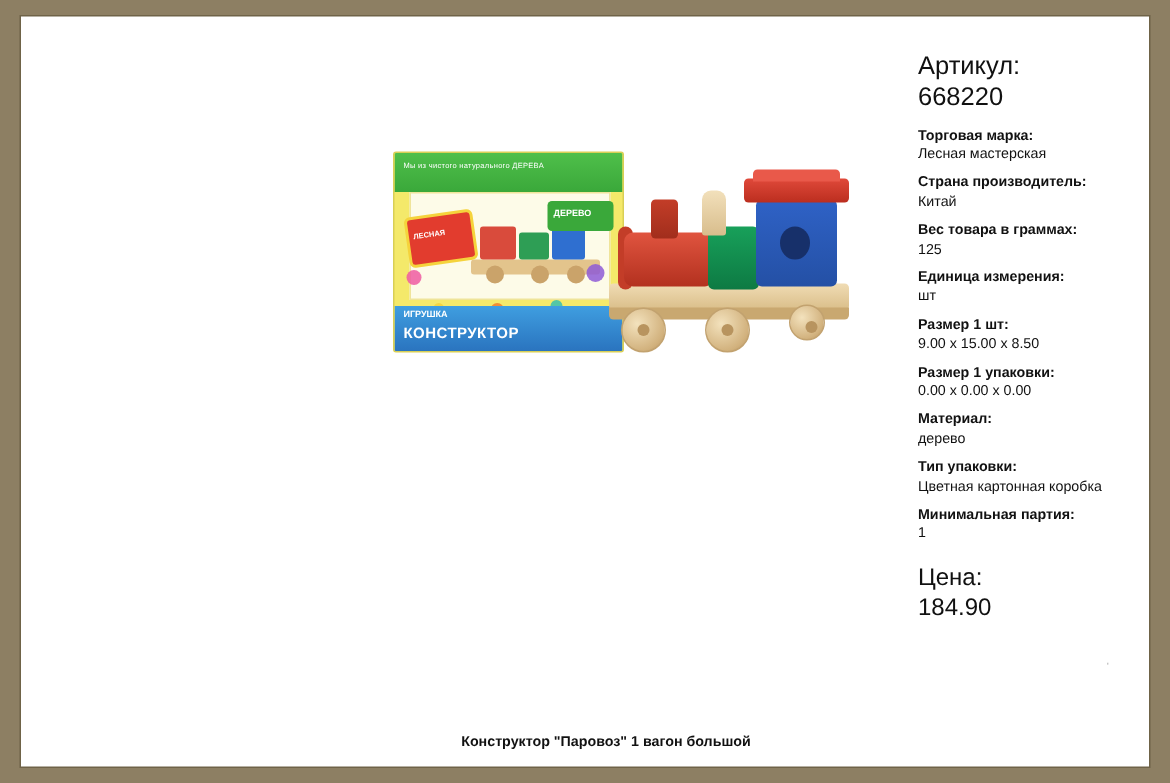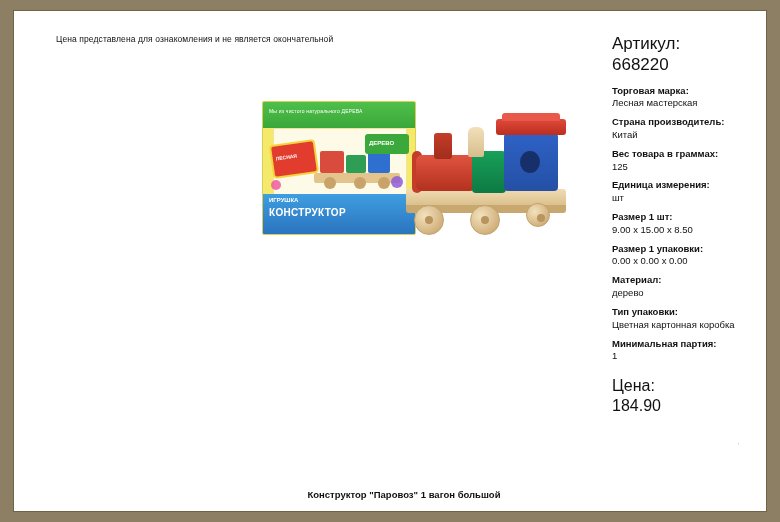--- a/index.html
+++ b/index.html
@@ -133,21 +133,21 @@
     position: absolute;
     left: 4px; top: 6px;
     font-size: 6px;
     color: #fff;
     font-weight: bold;
   }
   .box-bottom-band {
     position: absolute;
     left: 0; bottom: 0;
     width: 100%;
-    height: 40px;
+    height: 30px;
     background: linear-gradient(180deg,#3f9ee0 0%, #2a74bf 100%);
   }
   .box-bottom-band .t1 {
     position: absolute;
     left: 6px; top: 3px;
     font-size: 6px;
     color: #ffffff;
     font-weight: bold;
   }
   .box-bottom-band .t2 {
@@ -282,21 +282,20 @@
     font-weight: bold;
     color: #111;
   }
 </style>
 </head>
 <body>
 
 <div class="page-frame">
   <div class="page-inner">
 
-    <div class="disclaimer">Цена представлена для ознакомления и не является окончательной</div>
 
     <div class="image-area">
 
       <div class="box">
         <div class="box-top-band">
           <div class="t">Мы из чистого натурального ДЕРЕВА</div>
         </div>
 
         <div class="box-inner-panel">
           <div class="box-photo">

